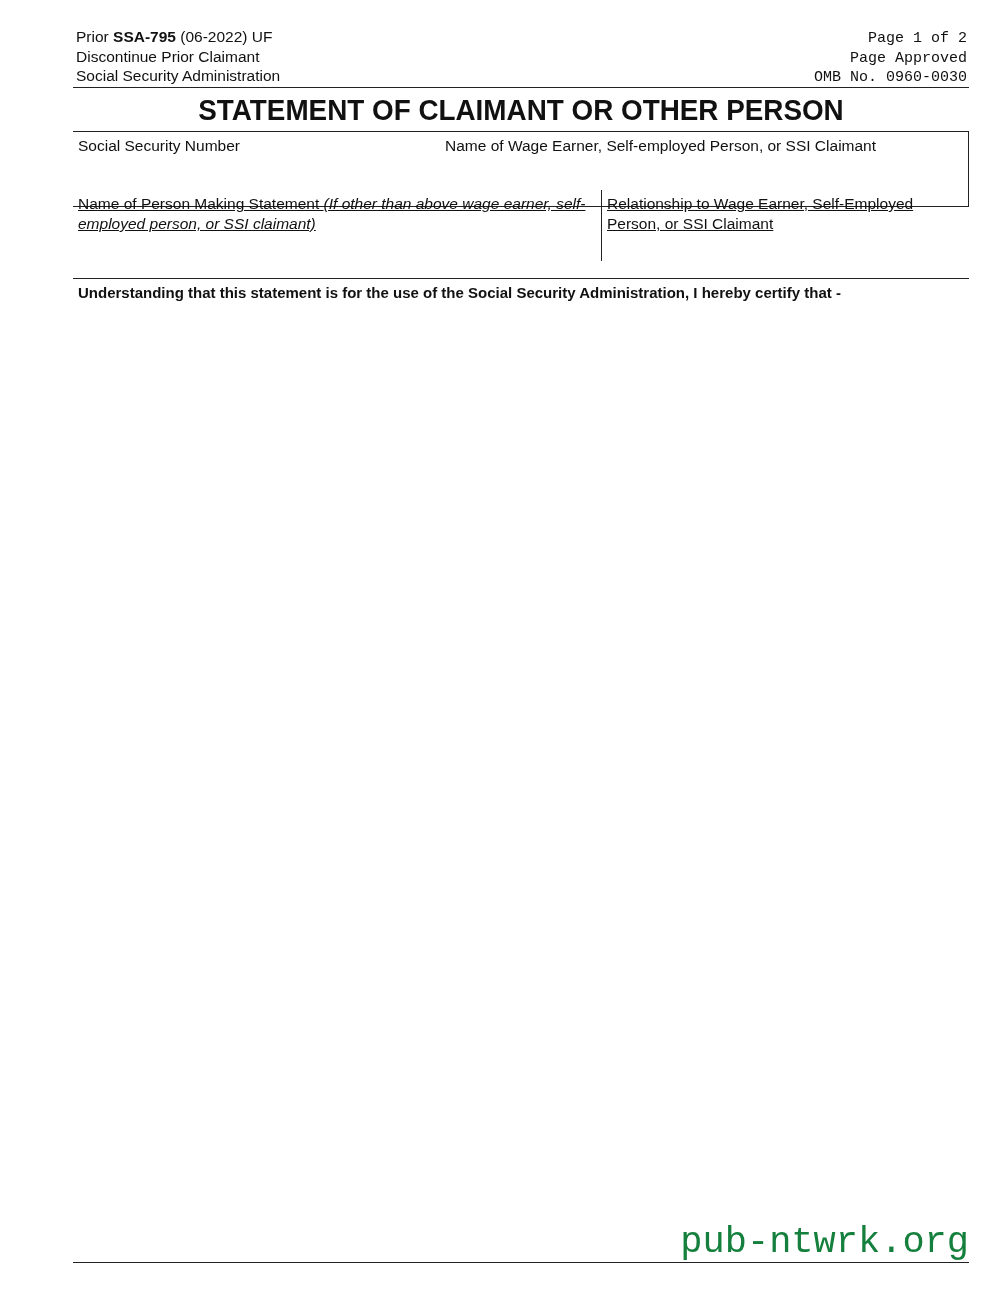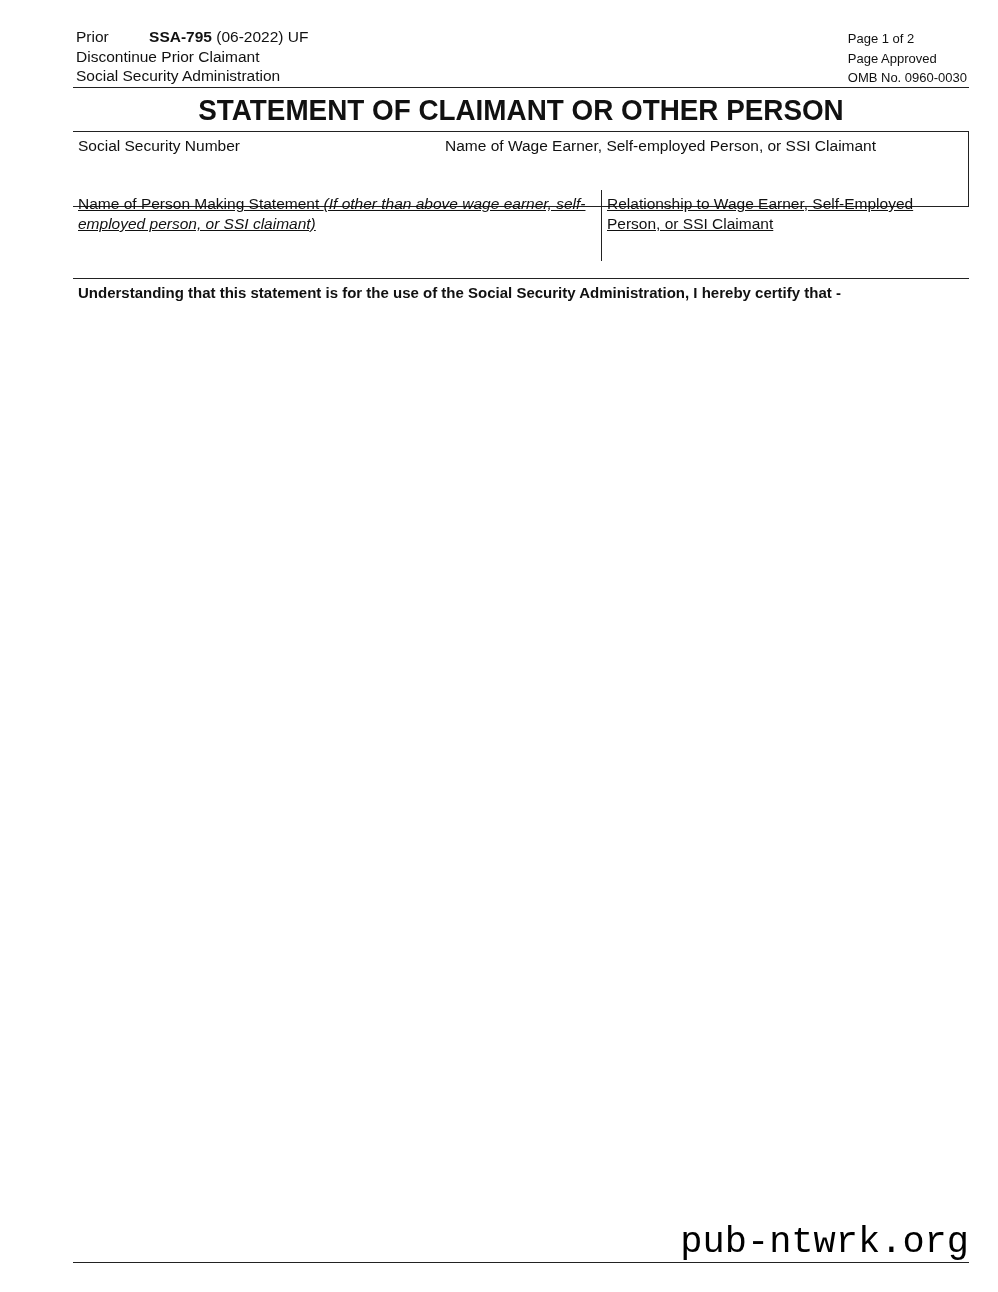--- a/index.html
+++ b/index.html
@@ -22,28 +22,29 @@
     }
     
     .hdr-left {
       position: absolute;
       left: 76px;
       top: 27px;
       font-size: 15.5px;
       line-height: 19.5px;
     }
     .hdr-left div { white-space: nowrap; }
-    .hdr-left b { font-weight: bold; margin-left: 36px; }
+    .hdr-left b { font-weight: bold; }
     .hdr-right {
       position: absolute;
       right: 31px;
       top: 29px;
-      font-size: 13px;
+      font-size: 15px;
       line-height: 19.5px;
-      text-align: left;
+      text-align: right;
+      font-family: Liberation Mono, monospace;
     }
     .hdr-right div { white-space: nowrap; }
     .rule {
       position: absolute;
       left: 73px;
       width: 896px;
       height: 0;
       border-top: 1.5px solid #222222;
     }
     .rule.top { top: 87px; }
@@ -135,21 +136,21 @@
       padding: 0;
     }
 
     .watermark {
       position: absolute;
       right: 29px;
       top: 1222px;
       font-family: "Liberation Mono", "DejaVu Sans Mono", monospace;
       font-size: 37px;
       line-height: 40px;
-      color: #000000;
+      color: #15803d;
       white-space: nowrap;
       letter-spacing: 0px;
     }
   </style>
 </head>
 <body>
 
 <div class="page">
 
   <div class="hdr-left">

